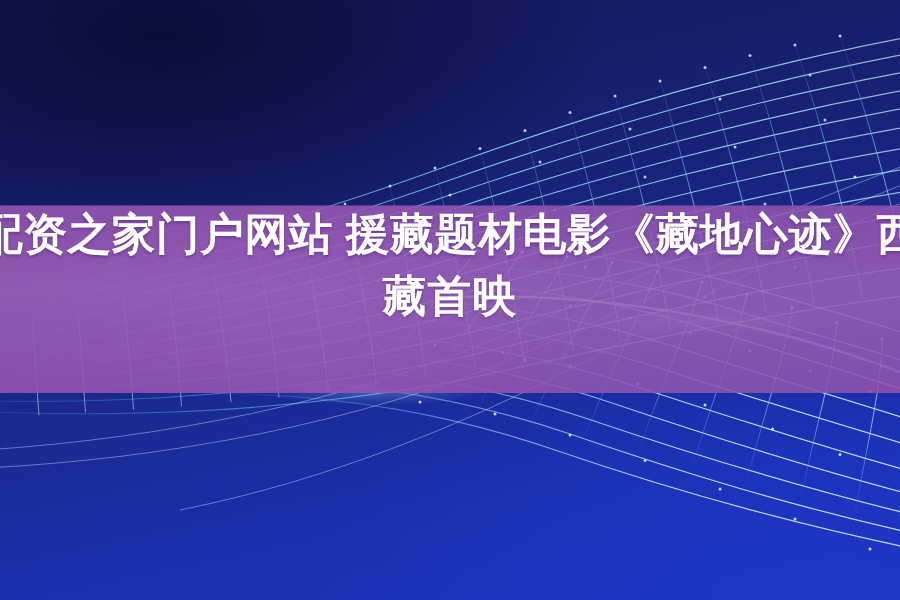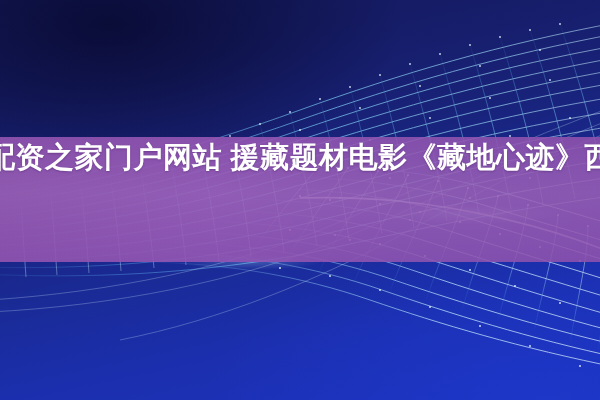--- a/index.html
+++ b/index.html
@@ -287,15 +287,16 @@
           <path d="M 120 340 C 220 320, 320 280, 410 230 C 490 186, 560 150, 620 128"></path>
         </g>
       </g>
     </svg>
   </div>
 
   <div class="purple-band"></div>
 
   <div class="headline">
     <div class="headline-line line1">配资之家门户网站 援藏题材电影《藏地心迹》西</div>
+    <div class="headline-line line2">藏首映</div>
   </div>
 
 </div>
 
 </body></html>

